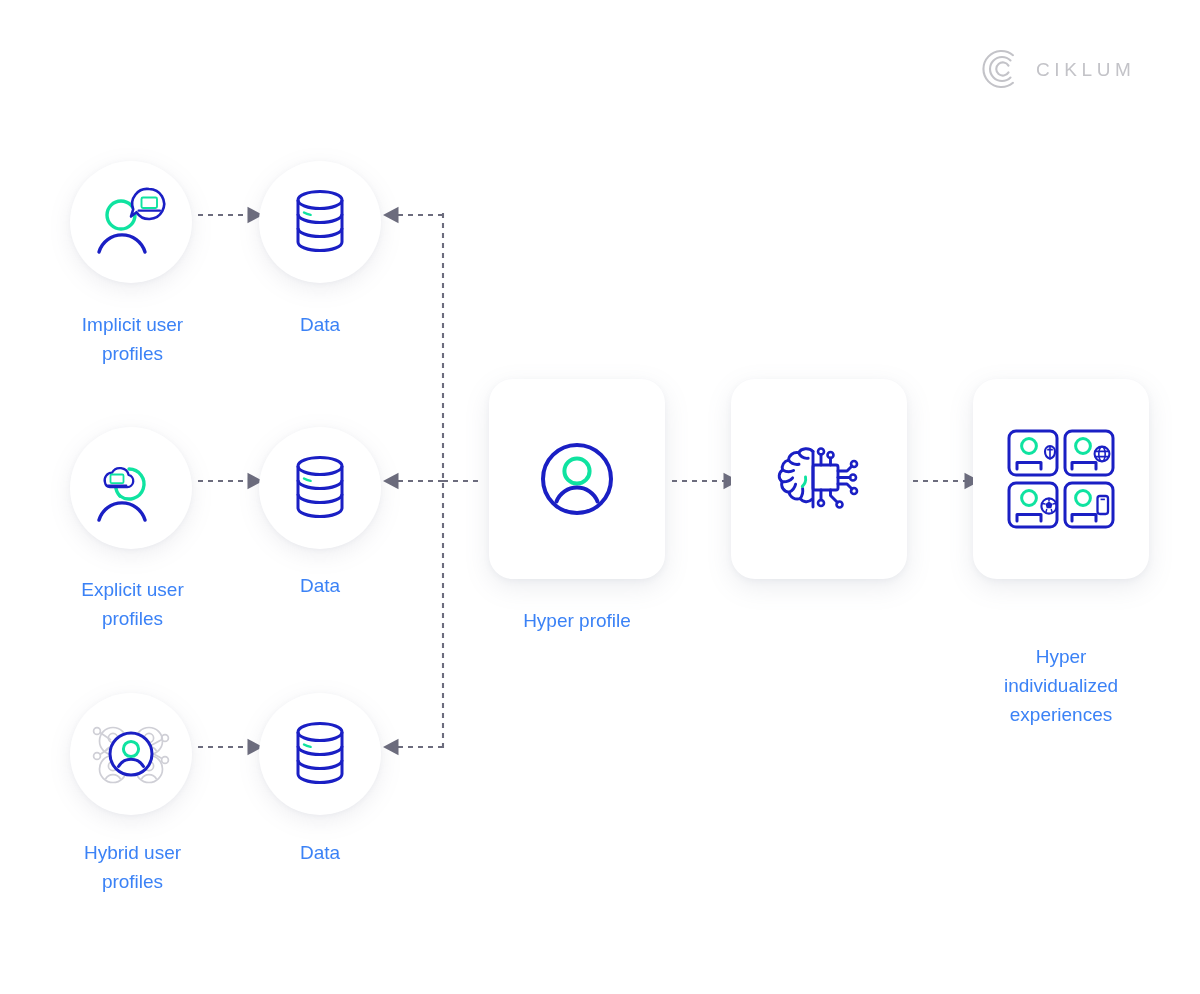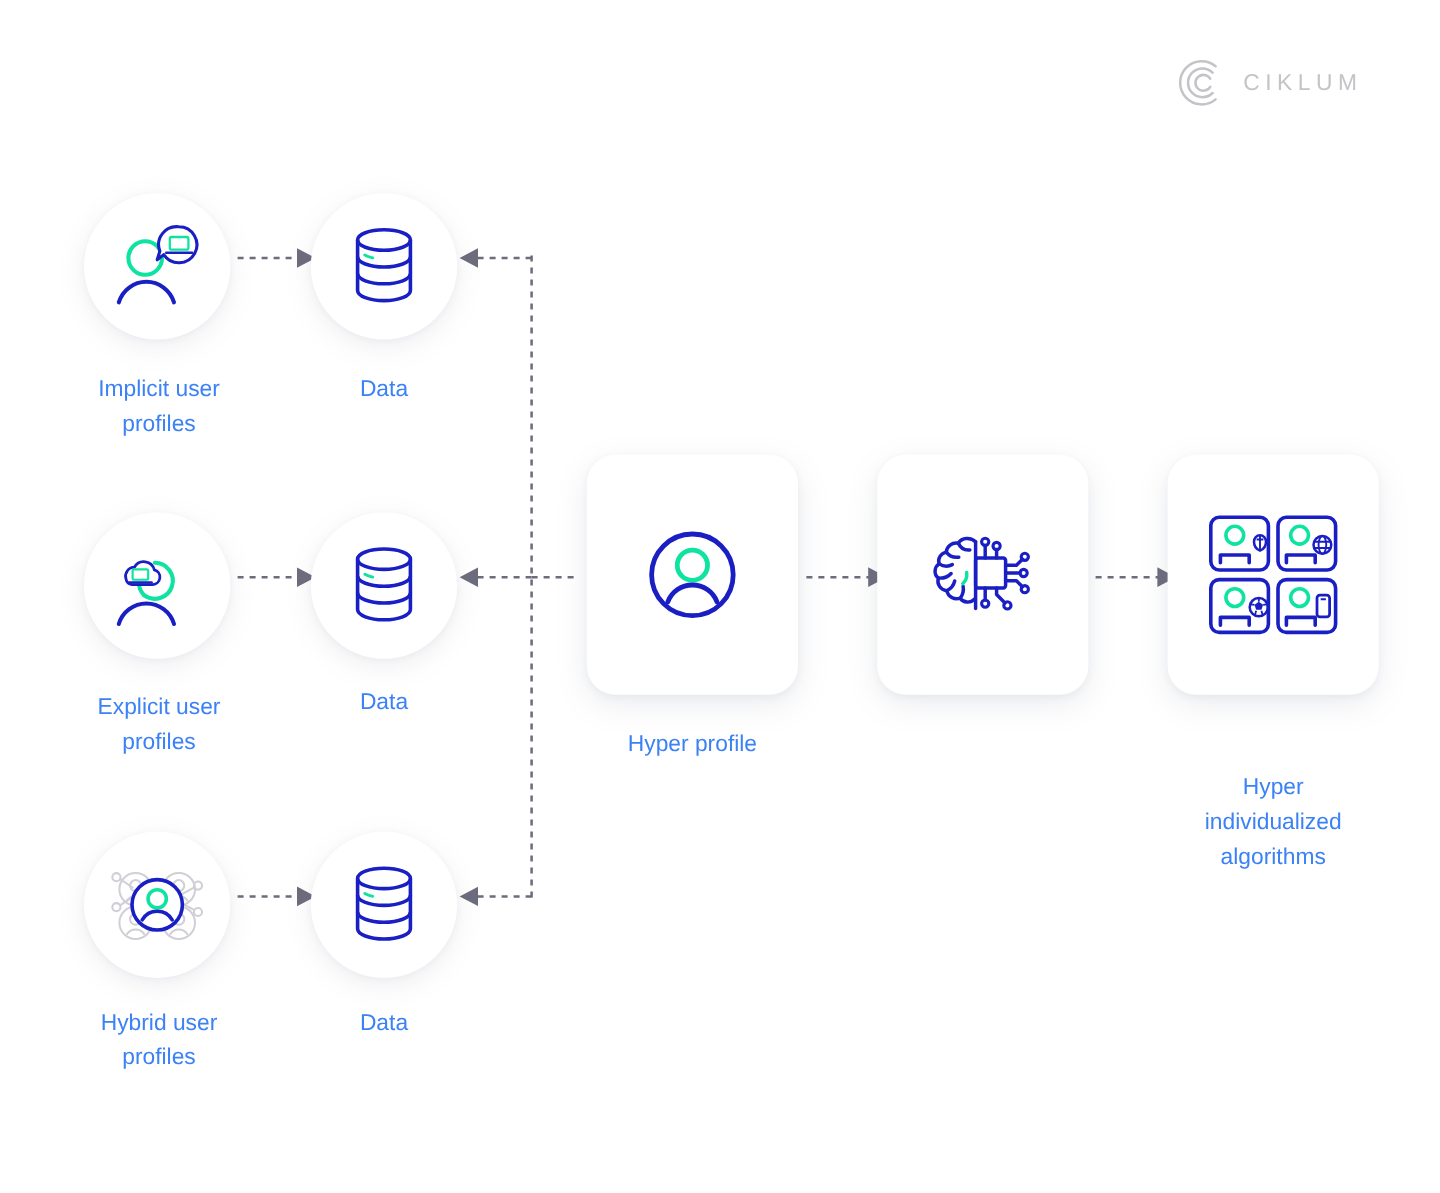--- a/index.html
+++ b/index.html
@@ -257,16 +257,16 @@
         <circle cx="78" cy="73" r="7.4" fill="none" stroke="#0fe3a0" stroke-width="3"></circle>
         <path d="M67 96v-6.5h24V96" fill="none" stroke="#1a1fc4" stroke-width="3" stroke-linecap="round" stroke-linejoin="round"></path>
         <rect x="92.5" y="71" width="10.5" height="18" rx="2.4" fill="#ffffff" stroke="#1a1fc4" stroke-width="2.3"></rect>
         <line x1="95.6" y1="74.4" x2="99.9" y2="74.4" stroke="#1a1fc4" stroke-width="1.6"></line>
       </g>
     </svg>
   </div>
   <div class="label" style="left:963px;top:606px;width:196px;margin-top:36px;">
     <span>Hyper</span><br>
     <span>individualized</span><br>
-    <span>algorithms</span>
+    <span>experiences</span>
   </div>
 
 </div>
 
 </body></html>

